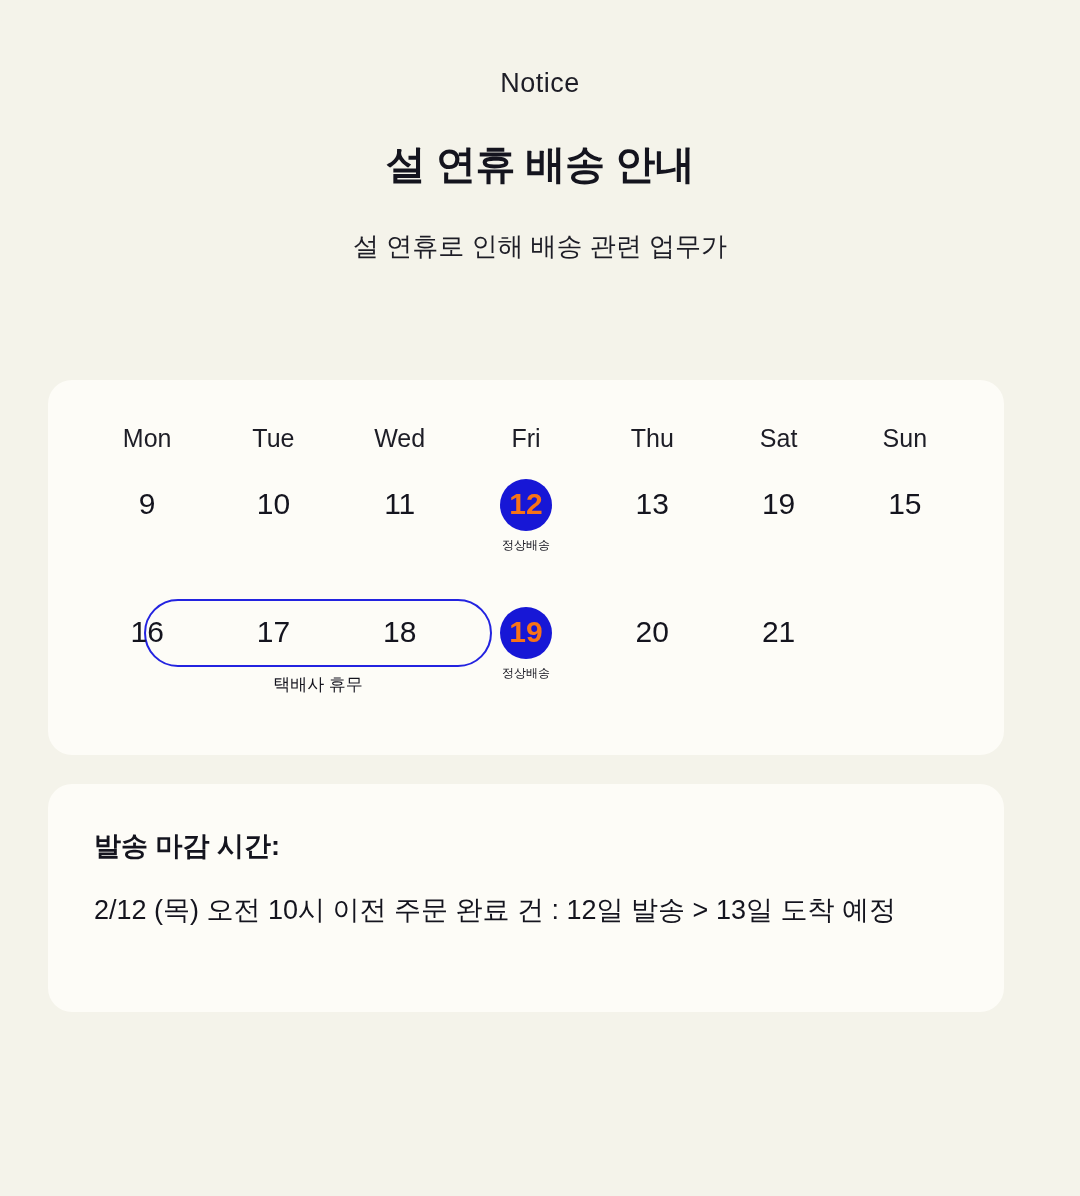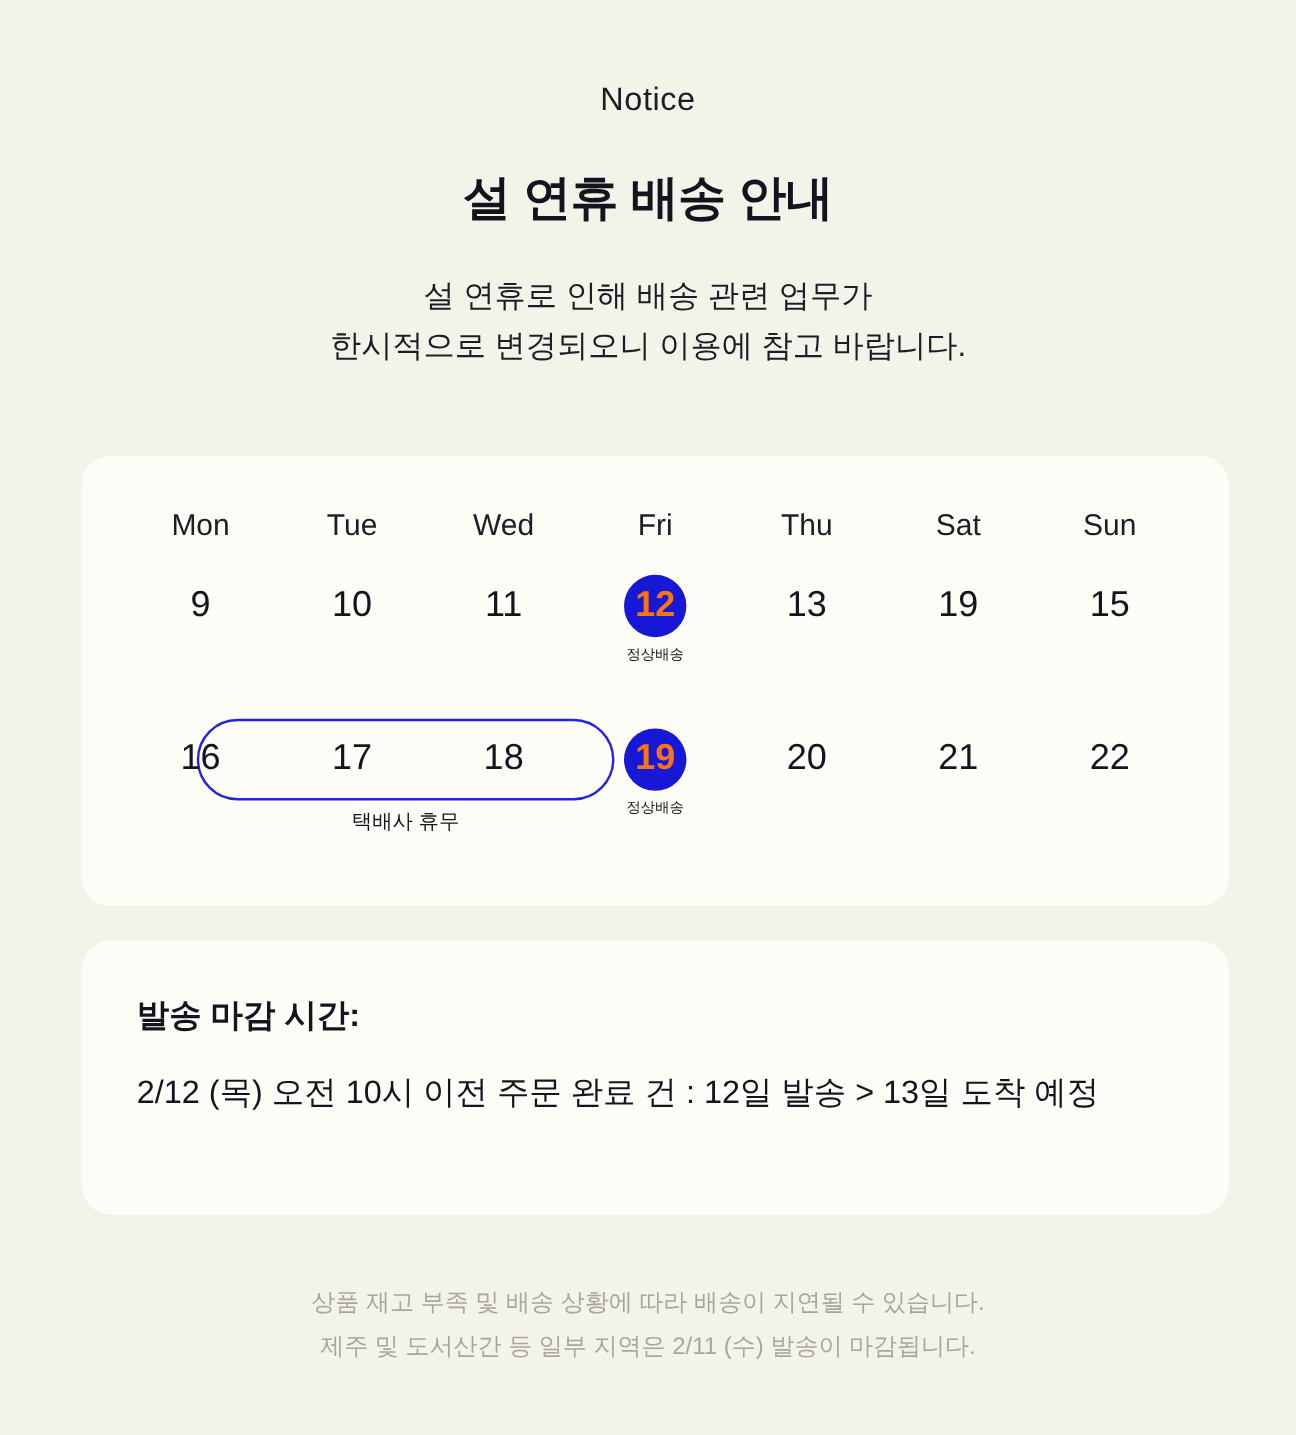--- a/index.html
+++ b/index.html
@@ -45,21 +45,21 @@
     font-size: 26px;
     line-height: 42px;
     margin-top: 33px;
     color: #1d1d26;
     font-weight: 500;
   }
 
   
   .card {
     position: absolute;
-    left: 68px;
+    left: 48px;
     width: 956px;
     background: #fdfcf7;
     border-radius: 24px;
     box-sizing: border-box;
   }
   .calendar-card {
     top: 380px;
     height: 375px;
     padding: 0;
   }
@@ -175,21 +175,20 @@
 </style>
 </head>
 <body>
 
 <div class="page">
 
   <div class="eyebrow">Notice</div>
   <h1 class="title">설 연휴 배송 안내</h1>
   <div class="subtitle">
     <div>설 연휴로 인해 배송 관련 업무가</div>
-    <div>한시적으로 변경되오니 이용에 참고 바랍니다.</div>
   </div>
 
   <div class="card calendar-card">
 
     <div class="cal-grid">
       <div class="dow">Mon</div>
       <div class="dow">Tue</div>
       <div class="dow">Wed</div>
       <div class="dow">Fri</div>
       <div class="dow">Thu</div>
@@ -237,29 +236,22 @@
       <div class="cell">
         <div class="daynum filled">19</div>
         <div class="tag">정상배송</div>
       </div>
       <div class="cell">
         <div class="daynum">20</div>
       </div>
       <div class="cell">
         <div class="daynum">21</div>
       </div>
-      <div class="cell">
-        <div class="daynum">22</div>
-      </div>
     </div>
   </div>
 
   <div class="card info-card">
     <div class="info-title">발송 마감 시간:</div>
     <div class="info-line">2/12 (목) 오전 10시 이전 주문 완료 건 : 12일 발송 &gt; 13일 도착 예정</div>
   </div>
 
-  <div class="footer">
-    <div class="footer-line">상품 재고 부족 및 배송 상황에 따라 배송이 지연될 수 있습니다.</div>
-    <div class="footer-line">제주 및 도서산간 등 일부 지역은 2/11 (수) 발송이 마감됩니다.</div>
-  </div>
 
 </div>
 
 </body></html>

